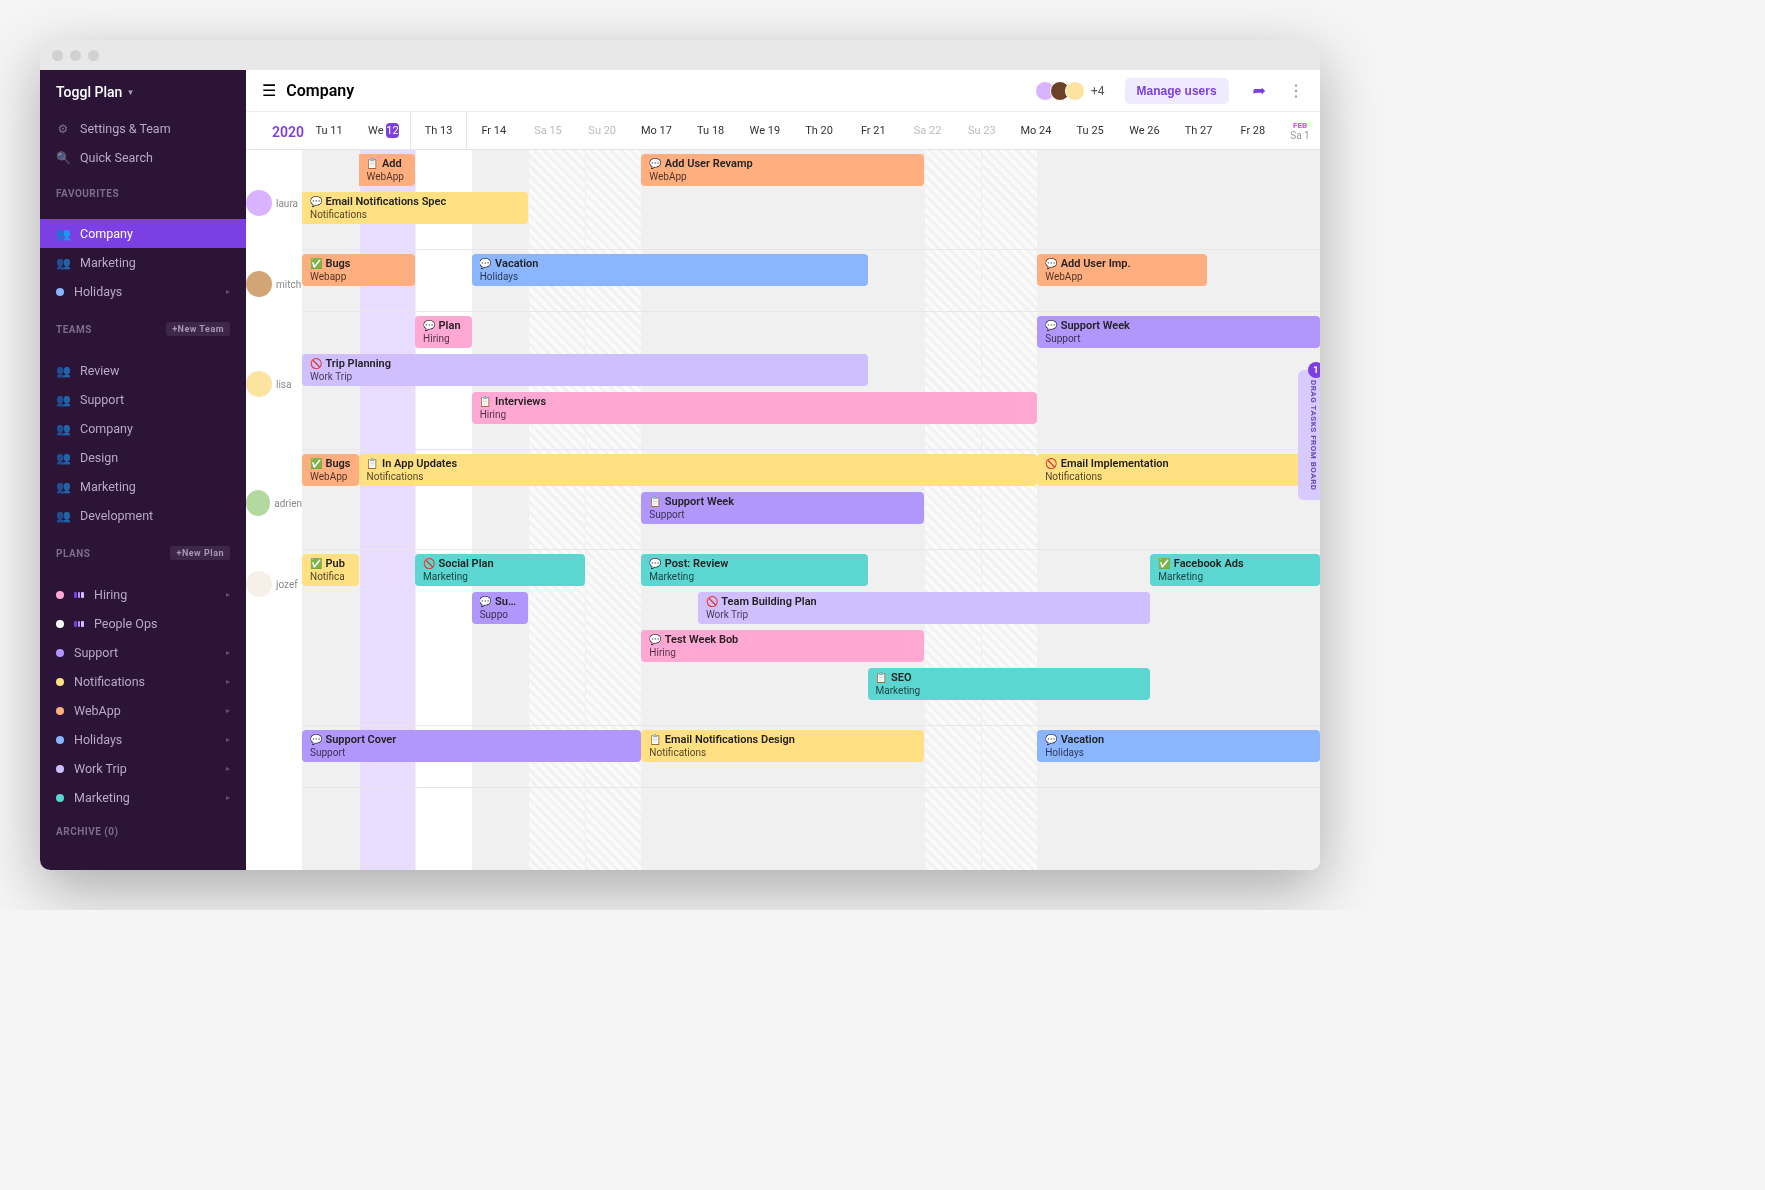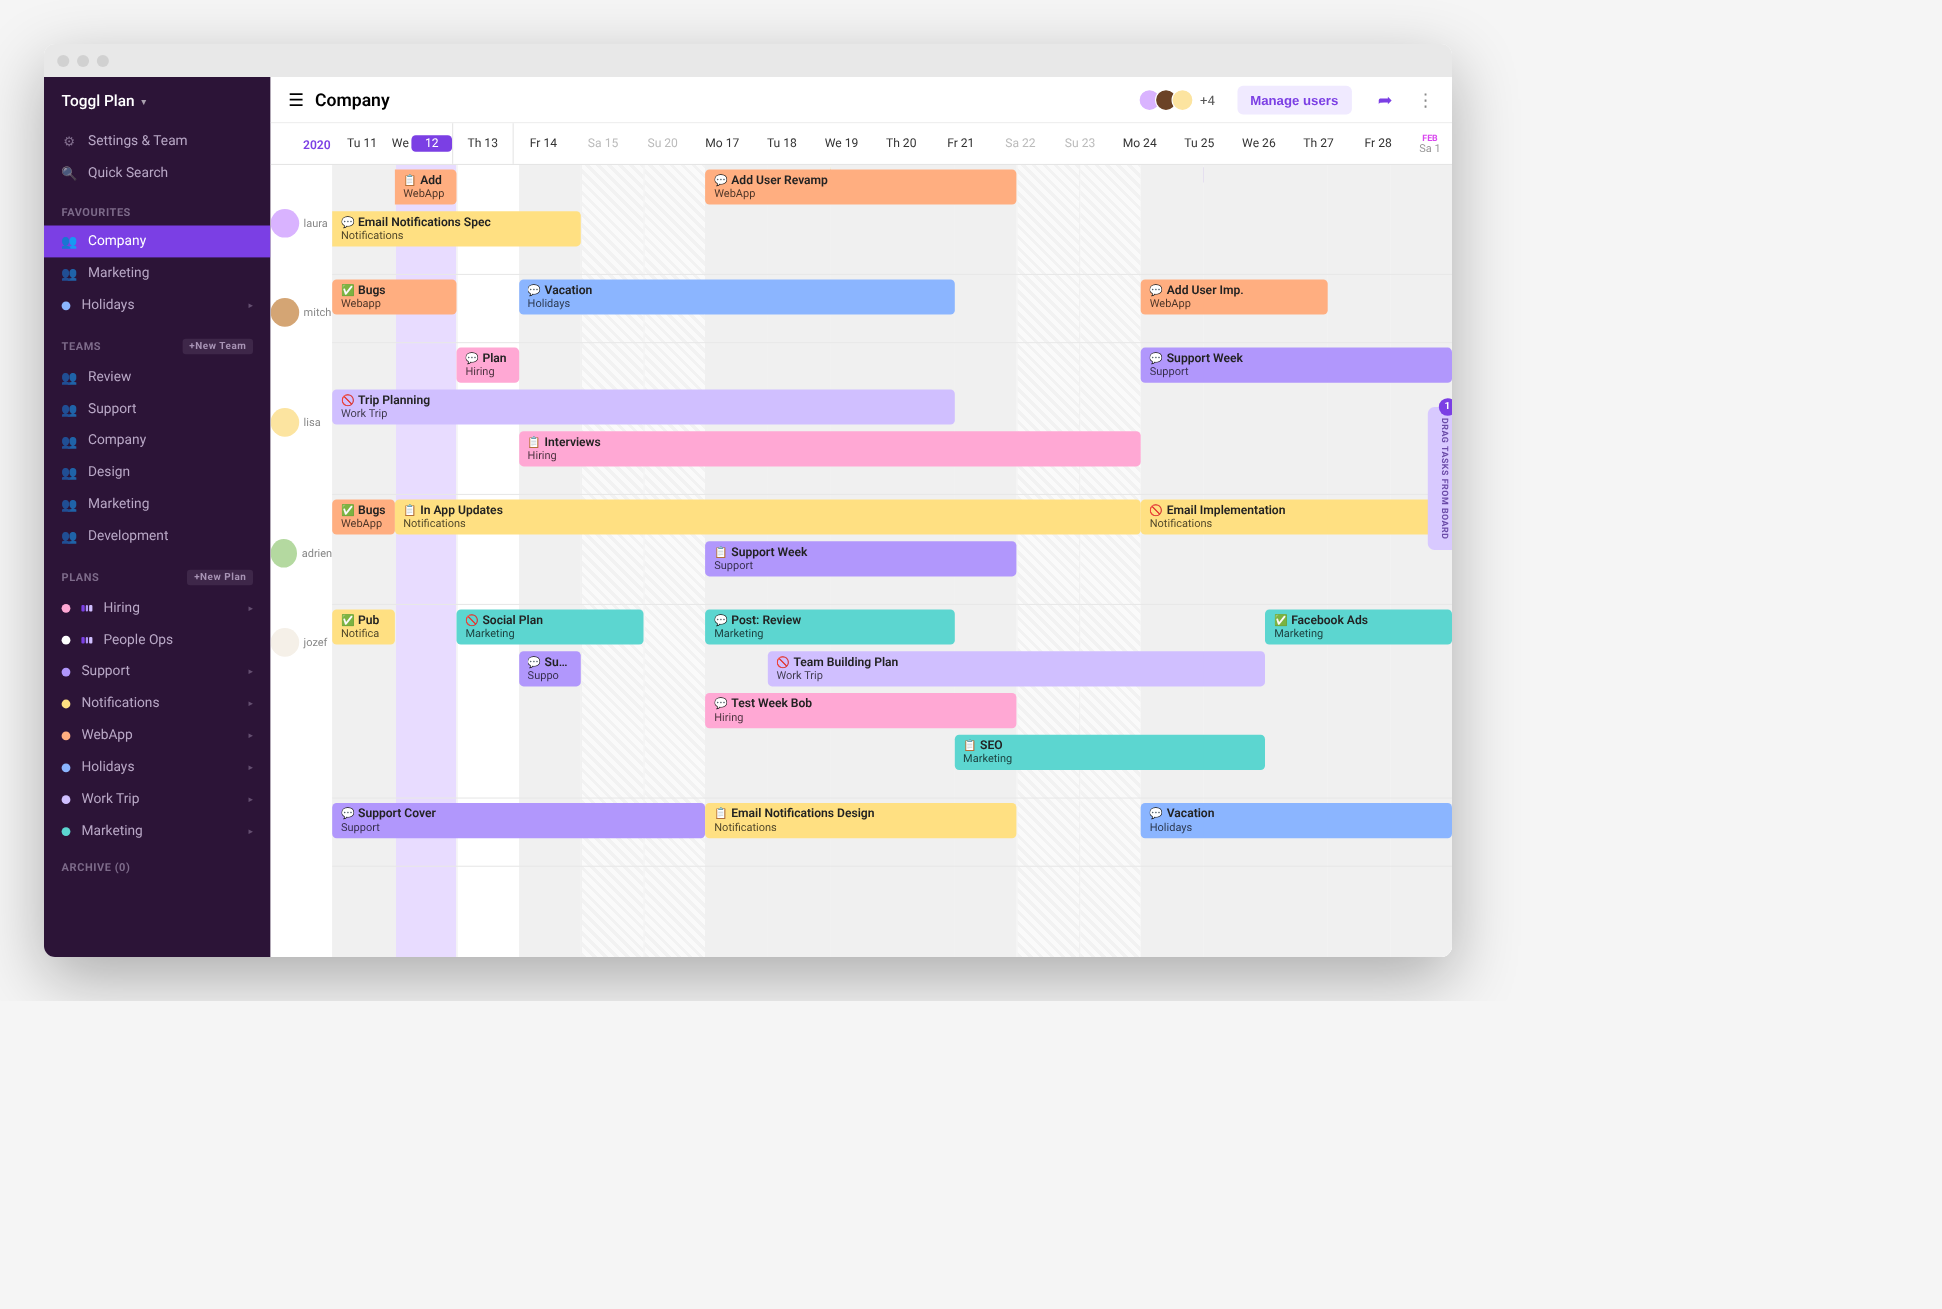--- a/index.html
+++ b/index.html
@@ -10,21 +10,21 @@
 .main { flex: 1; display: flex; overflow: hidden; }
 
 
 .sidebar { width: 206px; background: #2c1437; color: #b9a8c6; display: flex; flex-direction: column; overflow-y: auto; }
 .brand { padding: 14px 16px; color: #fff; font-weight: 500; font-size: 14px; display: flex; align-items: center; gap: 6px; }
 .brand .chev { font-size: 9px; opacity: 0.6; }
 .nav-item { padding: 7px 16px; display: flex; align-items: center; gap: 10px; cursor: pointer; font-size: 12.5px; }
 .nav-item.active { background: #7b3fe4; color: #fff; }
 .nav-item .ic { width: 14px; text-align: center; opacity: 0.6; font-size: 12px; }
 .nav-item.active .ic { opacity: 1; }
-.section-header { padding: 16px 16px 6px; font-size: 10px; font-weight: 700; letter-spacing: 0.5px; color: #7d6b8a; display: flex; justify-content: space-between; align-items: center; }
+.section-header { padding: 16px 16px 20px; font-size: 10px; font-weight: 700; letter-spacing: 0.5px; color: #7d6b8a; display: flex; justify-content: space-between; align-items: center; }
 .section-header .btn-new { background: #3e2749; color: #a894b5; font-size: 9px; padding: 2px 6px; border-radius: 3px; cursor: pointer; }
 .plan-dot { width: 8px; height: 8px; border-radius: 50%; flex-shrink: 0; }
 .plan-sq { width: 10px; height: 6px; display: inline-flex; gap: 1px; }
 .plan-sq span { width: 3px; height: 6px; border-radius: 1px; }
 .nav-item .arrow { margin-left: auto; font-size: 8px; opacity: 0.4; }
 .archive { padding: 14px 16px; font-size: 10px; font-weight: 700; letter-spacing: 0.5px; color: #7d6b8a; }
 
 
 .content { flex: 1; display: flex; flex-direction: column; overflow: hidden; background: #fff; position: relative; }
 .topbar { height: 42px; display: flex; align-items: center; padding: 0 16px; border-bottom: 1px solid #eee; gap: 10px; }
@@ -33,27 +33,27 @@
 .topbar .spacer { flex: 1; }
 .avatar-stack { display: flex; align-items: center; }
 .avatar-stack .av { width: 20px; height: 20px; border-radius: 50%; margin-left: -5px; border: 1.5px solid #fff; }
 .avatar-stack .more { margin-left: 6px; font-size: 12px; color: #555; }
 .btn-manage { background: #f0eaff; color: #7b3fe4; border: none; padding: 6px 12px; border-radius: 5px; font-size: 12px; font-weight: 600; cursor: pointer; margin-left: 10px; }
 .share-ic { margin-left: 14px; color: #7b3fe4; cursor: pointer; font-size: 16px; }
 .more-ic { margin-left: 12px; cursor: pointer; color: #888; font-size: 16px; }
 
 
 .cal-header { height: 38px; display: flex; border-bottom: 1px solid #e5e5e5; position: relative; }
-.cal-year { width: 56px; display: flex; align-items: center; justify-content: center; color: #7b3fe4; font-weight: 600; font-size: 11px; padding-top: 2px; padding-left: 28px; }
+.cal-year { width: 56px; display: flex; align-items: center; justify-content: center; color: #7b3fe4; font-weight: 600; font-size: 14px; padding-top: 2px; padding-left: 28px; }
 .cal-days { flex: 1; display: flex; position: relative; }
 .day-col { flex: 1; display: flex; flex-direction: column; align-items: center; justify-content: center; font-size: 11px; color: #333; position: relative; }
 .day-col.weekend { color: #bbb; }
 .day-col .label { white-space: nowrap; }
 .day-col.reserved { border-left: 1px solid #e5e5e5; border-right: 1px solid #e5e5e5; }
-.day-col.today .num { background: #7b3fe4; color: #fff; padding: 1px 12px; border-radius: 4px; }
+.day-col.today .num { background: #7b3fe4; color: #fff; padding: 1px 0; border-radius: 4px; }
 .day-marker { position: absolute; top: 40px; font-size: 9px; padding: 1px 13px; border-radius: 3px; white-space: nowrap; }
 .day-marker.local { background: #ffe94d; color: #333; }
 .day-marker.global { background: #ffe94d; color: #333; }
 .day-marker.blue { background: #7b3fe4; color: #fff; width: 14px; height: 14px; display: flex; align-items: center; justify-content: center; border-radius: 3px; font-size: 9px; }
 .month-col { width: 40px; display: flex; flex-direction: column; align-items: center; justify-content: center; font-size: 10px; }
 .month-col .mlabel { color: #d946ef; font-size: 8px; font-weight: 700; }
 .month-col .dlabel { color: #999; }
 
 
 .timeline { flex: 1; overflow-y: auto; position: relative; display: flex; }

